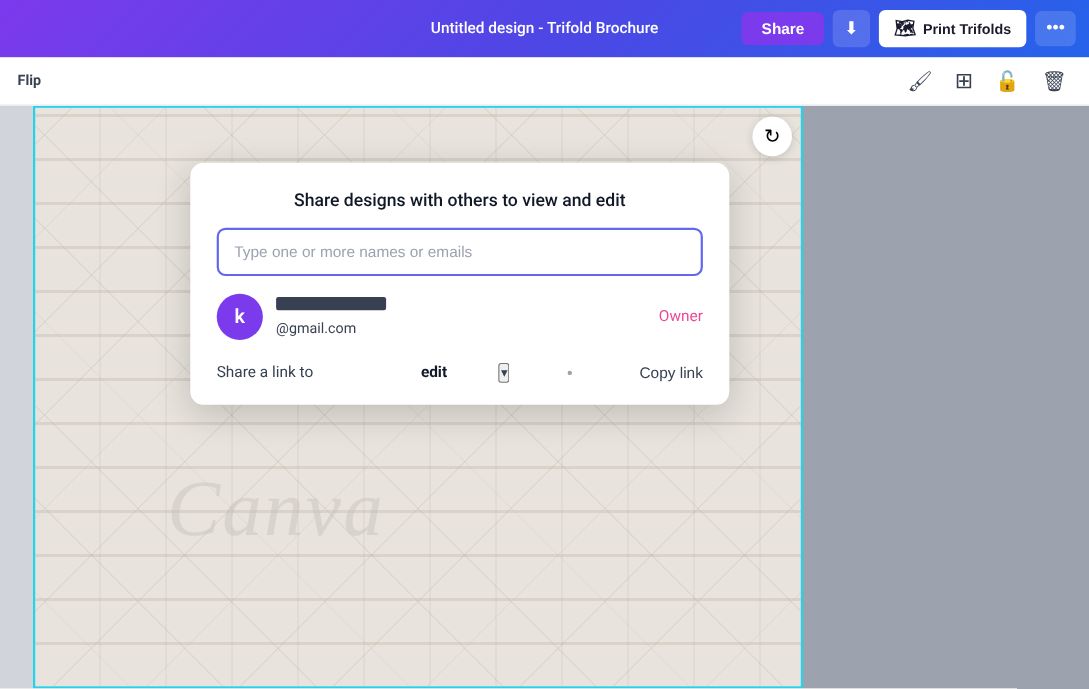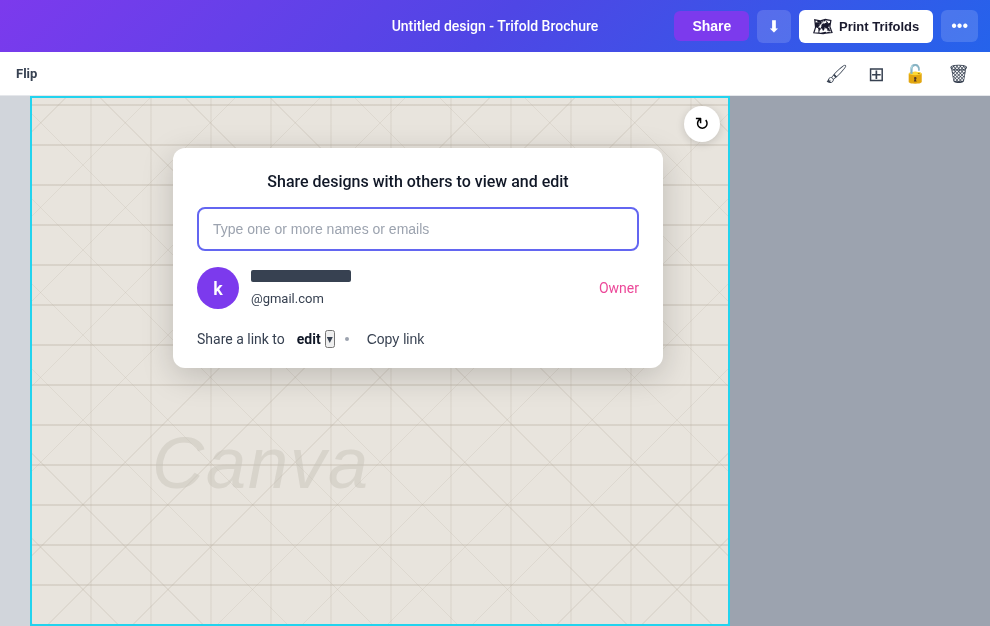--- a/index.html
+++ b/index.html
@@ -164,21 +164,21 @@
         transparent 60px
       );
     }
 
     
     .canva-watermark {
       position: absolute;
       bottom: 120px;
       left: 120px;
       font-size: 72px;
-      font-family: Liberation Sans, sans-serif;
+      font-family: Liberation Serif, serif;
       font-style: italic;
       color: rgba(200,195,185,0.5);
       font-weight: 300;
       letter-spacing: 2px;
     }
 
     
     .canvas-right {
       position: absolute;
       right: 0;
@@ -274,21 +274,21 @@
     }
     .owner-label {
       font-size: 14px;
       color: #ec4899;
       font-weight: 400;
       margin-left: auto;
     }
     .share-link-row {
       display: flex;
       align-items: center;
-      justify-content: flex-start;
+      justify-content: space-between;
       gap: 4px;
     }
     .share-link-text {
       font-size: 14px;
       color: #374151;
     }
     .share-link-edit {
       font-size: 14px;
       color: #111827;
       font-weight: 700;

